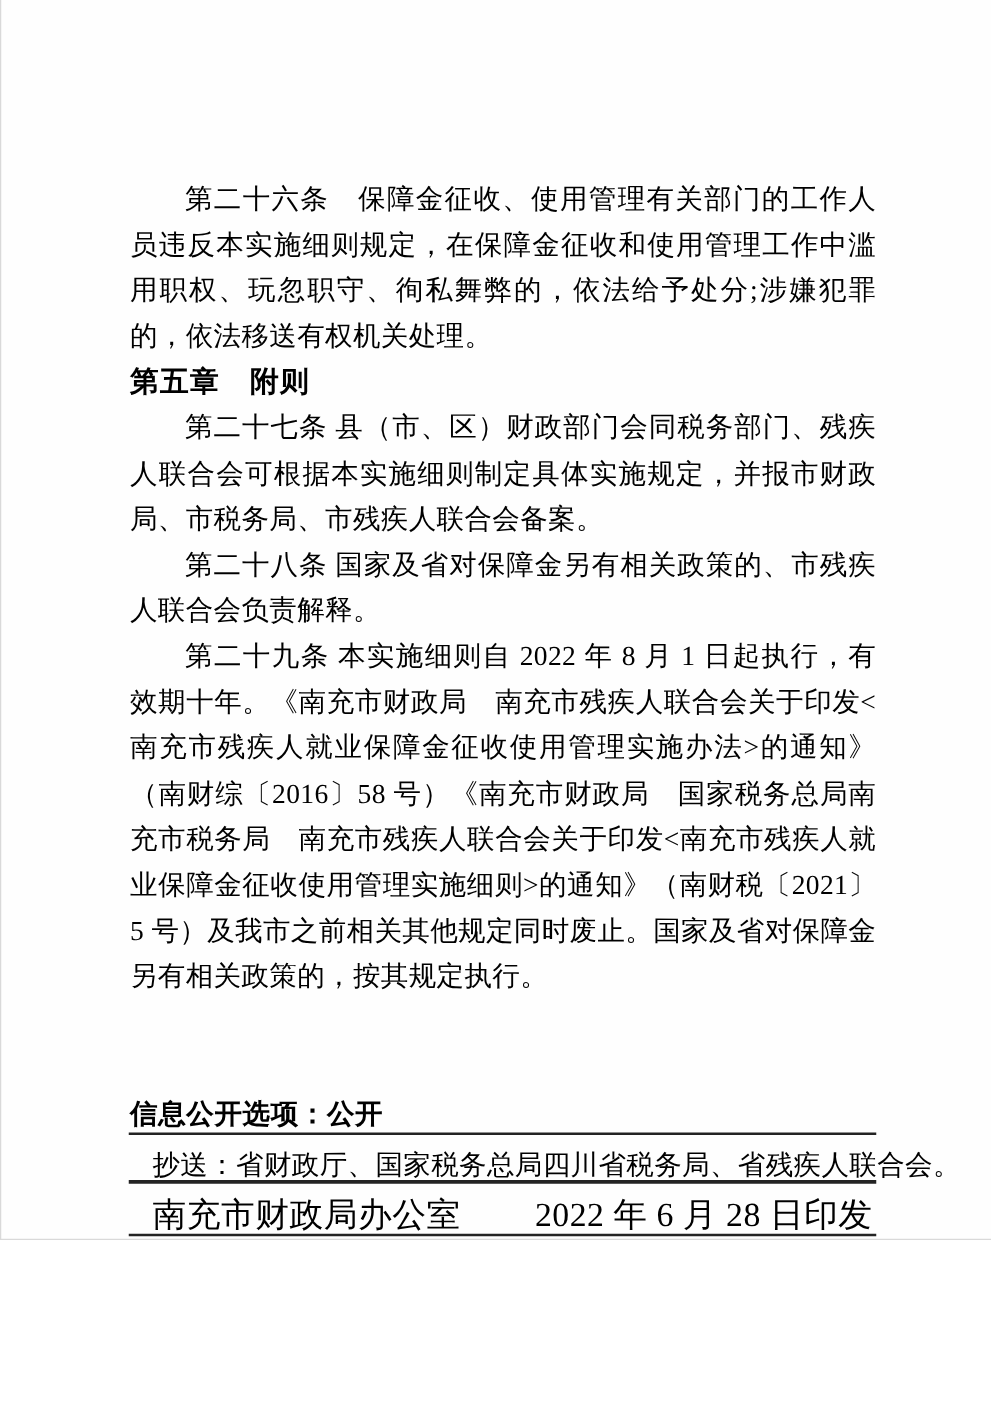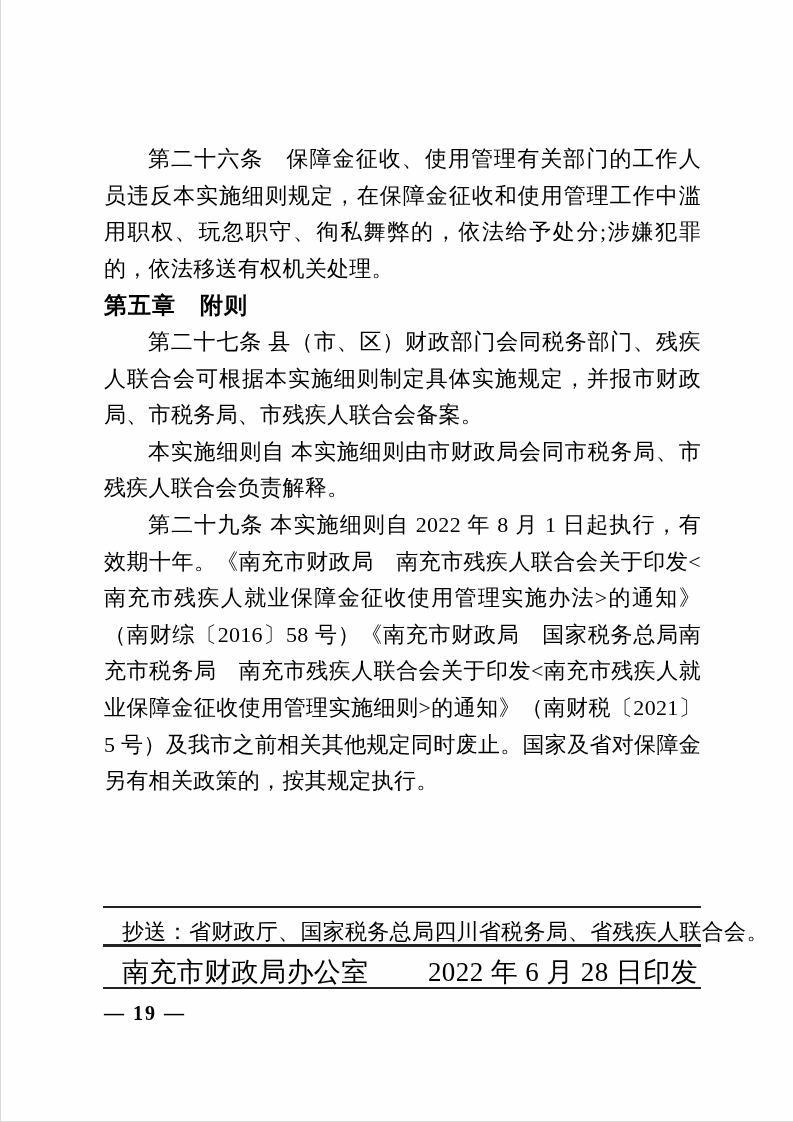--- a/index.html
+++ b/index.html
@@ -3,21 +3,21 @@
 <meta charset="utf-8">
 <style>
   html, body {
     margin: 0;
     padding: 0;
     background: #ffffff;
   }
   .page {
     position: relative;
     width: 793px;
-    height: 1122px;
+    height: 992px;
     background: #fefefe;
     overflow: hidden;
     font-family: "Liberation Serif", serif;
     color: #000;
     border-left: 1px solid #d9d9d9;
     border-bottom: 1px solid #d9d9d9;
     box-sizing: border-box;
   }
   
   .body-text {
@@ -92,24 +92,25 @@
 </style>
 </head>
 <body>
 
 <div class="page">
 
   <div class="body-text">
     <p>第二十六条　保障金征收、使用管理有关部门的工作人员违反本实施细则规定，在保障金征收和使用管理工作中滥用职权、玩忽职守、徇私舞弊的，依法给予处分;涉嫌犯罪的，依法移送有权机关处理。</p>
     <p class="chapter-heading">第五章　附则</p>
     <p>第二十七条 县（市、区）财政部门会同税务部门、残疾人联合会可根据本实施细则制定具体实施规定，并报市财政局、市税务局、市残疾人联合会备案。</p>
-    <p>本实施细则自 本实施细则由市财政局会同市税务局、市残疾人联合会负责解释。</p>
+    <p>第二十八条 国家及省对保障金另有相关政策的、市残疾人联合会负责解释。</p>
     <p>第二十九条 本实施细则自 2022 年 8 月 1 日起执行，有效期十年。《南充市财政局　南充市残疾人联合会关于印发&lt;南充市残疾人就业保障金征收使用管理实施办法&gt;的通知》（南财综〔2016〕58 号）《南充市财政局　国家税务总局南充市税务局　南充市残疾人联合会关于印发&lt;南充市残疾人就业保障金征收使用管理实施细则&gt;的通知》（南财税〔2021〕5 号）及我市之前相关其他规定同时废止。国家及省对保障金另有相关政策的，按其规定执行。</p>
   </div>
 
+  <div class="disclosure">信息公开选项：公开</div>
 
   <div class="rule rule-1"></div>
 
   <div class="cc-line">抄送：省财政厅、国家税务总局四川省税务局、省残疾人联合会。</div>
 
   <div class="rule rule-2"></div>
 
   <div class="issuer-row">
     <span>南充市财政局办公室</span>
     <span>2022 年 6 月 28 日印发</span>

